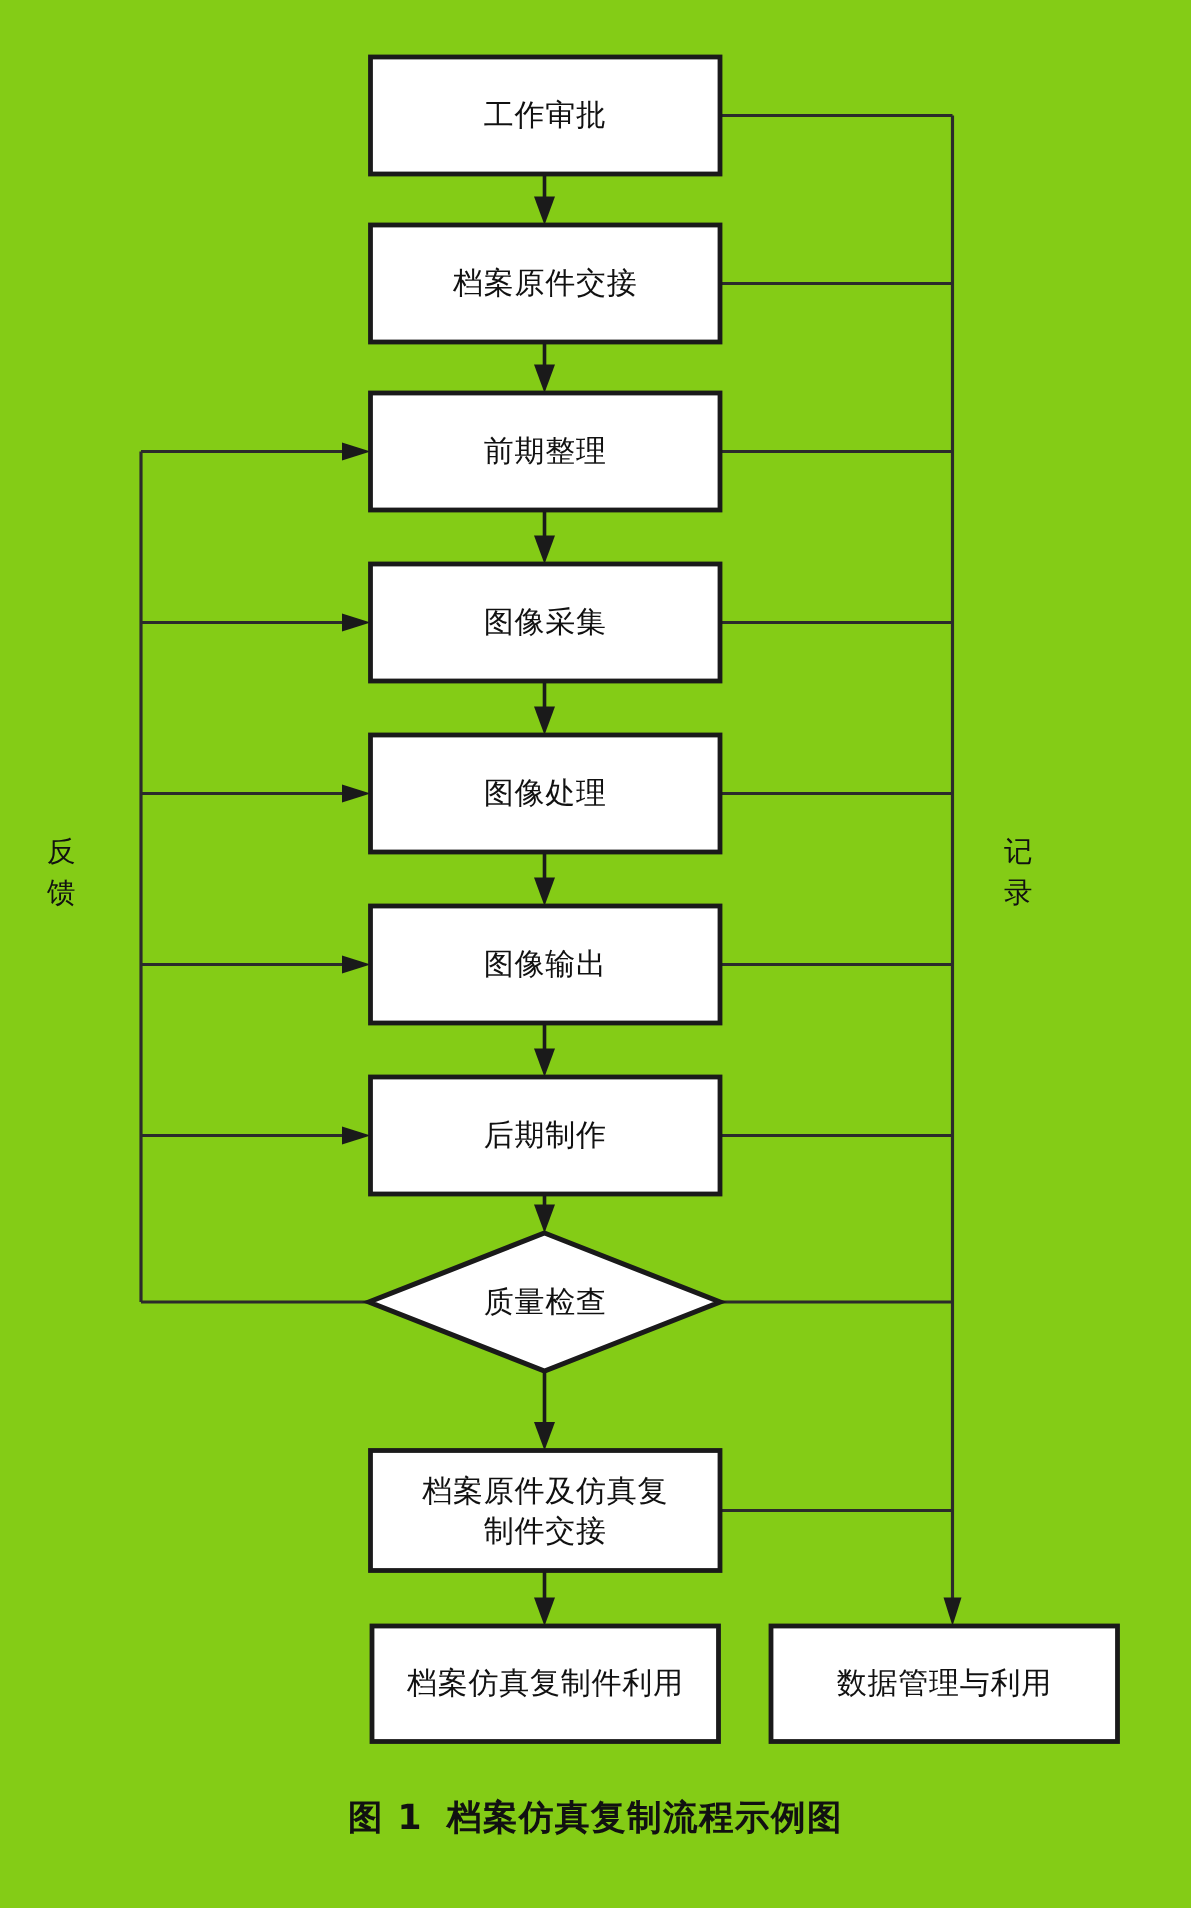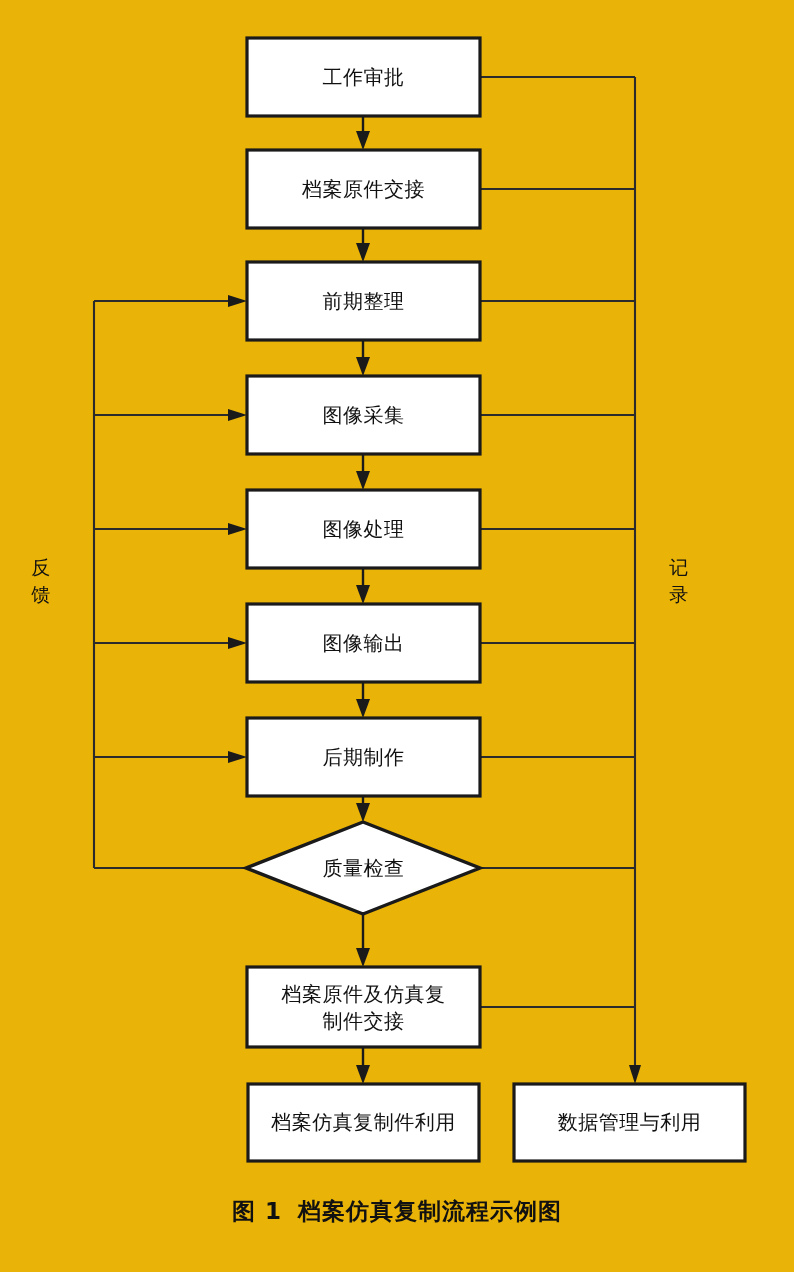--- a/index.html
+++ b/index.html
@@ -9,21 +9,21 @@
     background: #ffffff;
   }
   body {
     font-family: "DejaVu Sans", "Liberation Sans", sans-serif;
     color: #000000;
   }
   #page {
     position: relative;
     width: 794px;
     height: 1272px;
-    background: #eab308;
+    background: #84cc16;
     overflow: hidden;
   }
   #flow-svg {
     position: absolute;
     left: 0;
     top: 0;
     width: 794px;
     height: 1272px;
     display: block;
   }

